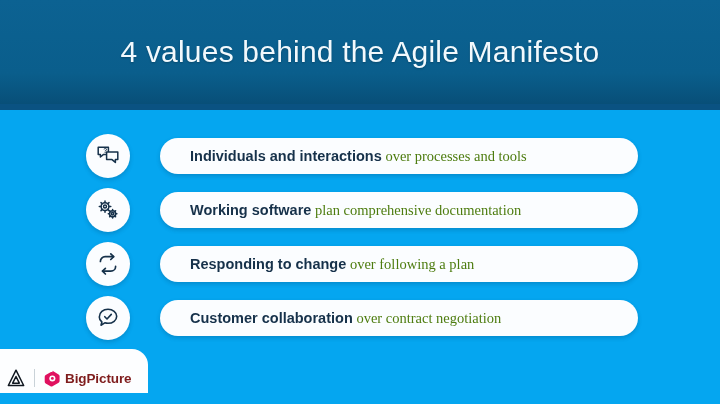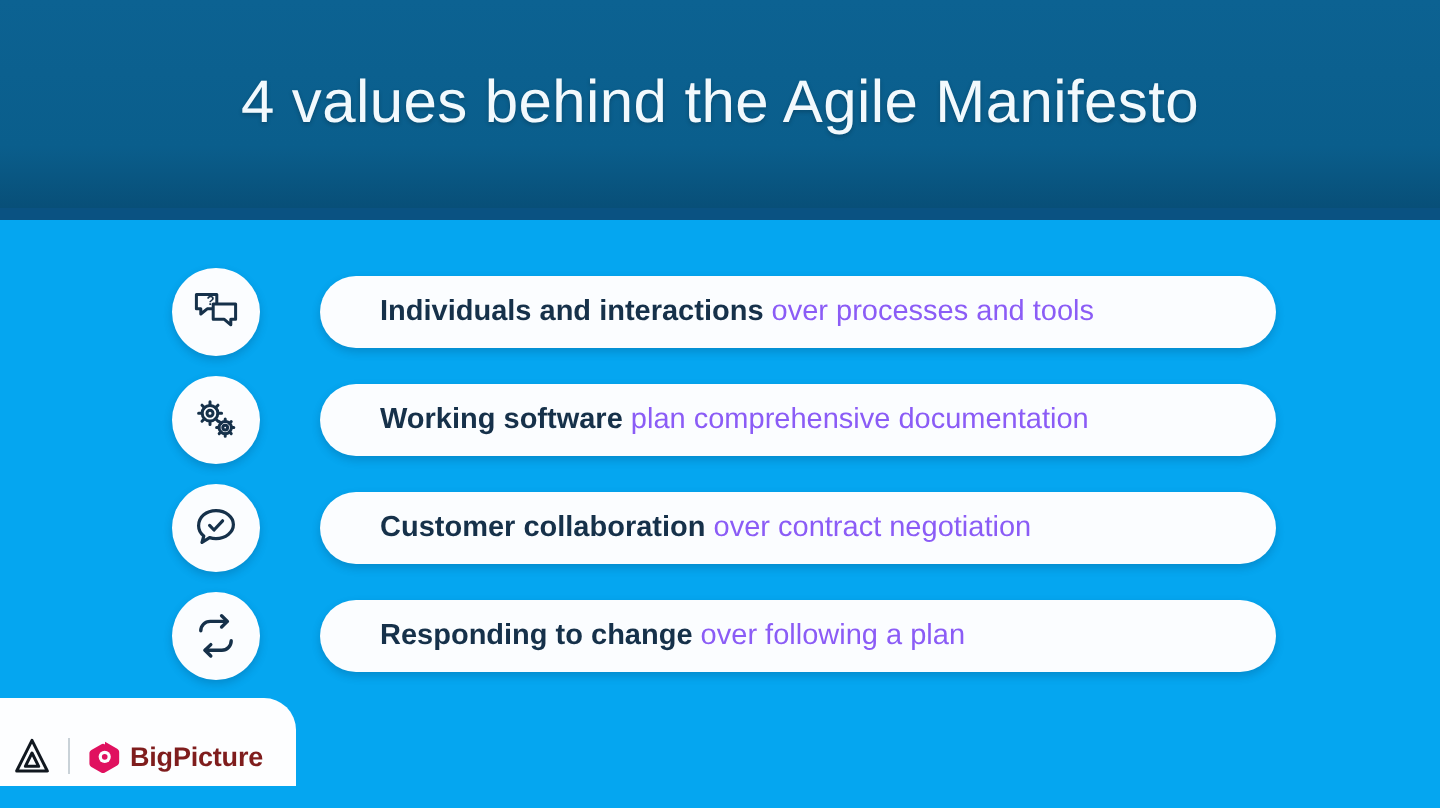--- a/index.html
+++ b/index.html
@@ -105,21 +105,22 @@
     white-space: nowrap;
     line-height: 1;
   }
   .pill-bold {
     font-weight: bold;
     color: #16314a;
     margin-top: 32px;
   }
   .pill-rest {
     font-weight: normal;
-    color: #8b5cf6;
+    color: #4d7c0f;
+    font-family: Liberation Serif, serif;
   }
 
   
   #footer-panel {
     position: absolute;
     left: -16px;
     bottom: -14px;
     width: 164px;
     height: 58px;
     background: #fdfeff;
@@ -194,44 +195,44 @@
         </svg>
       </div>
       <div class="pill">
         <div class="pill-text"><span class="pill-bold">Working software</span><span class="pill-rest"> plan comprehensive documentation</span></div>
       </div>
     </div>
 
     <div class="row">
       <div class="icon-disc">
         <svg width="26" height="26" viewBox="0 0 26 26" aria-hidden="true">
-          <g fill="none" stroke="#16314a" stroke-width="1.6" stroke-linejoin="round" stroke-linecap="round">
-            <path d="M13 4.3c4.8 0 8.7 3.1 8.7 7.0s-3.9 7.0-8.7 7.0c-1.1 0-2.2-0.17-3.2-0.48L6.0 20.2l0.9-3.2C5.2 15.7 4.3 13.9 4.3 11.9 4.3 7.4 8.2 4.3 13 4.3z"></path>
-            <path d="M9.8 11.7l2.2 2.3 4.3-4.6"></path>
-          </g>
-        </svg>
-      </div>
-      <div class="pill">
-        <div class="pill-text"><span class="pill-bold">Customer collaboration</span><span class="pill-rest"> over contract negotiation</span></div>
-      </div>
-    </div>
-
-    <div class="row">
-      <div class="icon-disc">
-        <svg width="26" height="26" viewBox="0 0 26 26" aria-hidden="true">
           <g fill="none" stroke="#16314a" stroke-width="1.7" stroke-linejoin="round" stroke-linecap="round">
             <path d="M5.4 10.4c0-2.6 2.1-4.7 4.7-4.7h8.3"></path>
             <path d="M15.8 2.9l2.9 2.8-2.9 2.8"></path>
             <path d="M20.6 15.4c0 2.6-2.1 4.7-4.7 4.7H7.6"></path>
             <path d="M10.4 23.0L7.5 20.1l2.9-2.8"></path>
           </g>
         </svg>
       </div>
       <div class="pill">
         <div class="pill-text"><span class="pill-bold">Responding to change</span><span class="pill-rest"> over following a plan</span></div>
+      </div>
+    </div>
+
+    <div class="row">
+      <div class="icon-disc">
+        <svg width="26" height="26" viewBox="0 0 26 26" aria-hidden="true">
+          <g fill="none" stroke="#16314a" stroke-width="1.6" stroke-linejoin="round" stroke-linecap="round">
+            <path d="M13 4.3c4.8 0 8.7 3.1 8.7 7.0s-3.9 7.0-8.7 7.0c-1.1 0-2.2-0.17-3.2-0.48L6.0 20.2l0.9-3.2C5.2 15.7 4.3 13.9 4.3 11.9 4.3 7.4 8.2 4.3 13 4.3z"></path>
+            <path d="M9.8 11.7l2.2 2.3 4.3-4.6"></path>
+          </g>
+        </svg>
+      </div>
+      <div class="pill">
+        <div class="pill-text"><span class="pill-bold">Customer collaboration</span><span class="pill-rest"> over contract negotiation</span></div>
       </div>
     </div>
 
   </div>
 
   <div id="footer-panel">
     <svg id="appfire-mark" viewBox="0 0 24 24" aria-hidden="true">
       <g fill="none" stroke="#111820" stroke-width="1.8" stroke-linejoin="round" stroke-linecap="round">
         <path d="M12 2.6L21.2 21.0H2.8z"></path>
         <path d="M12 10.2l4.0 8.0H8.0z"></path>

